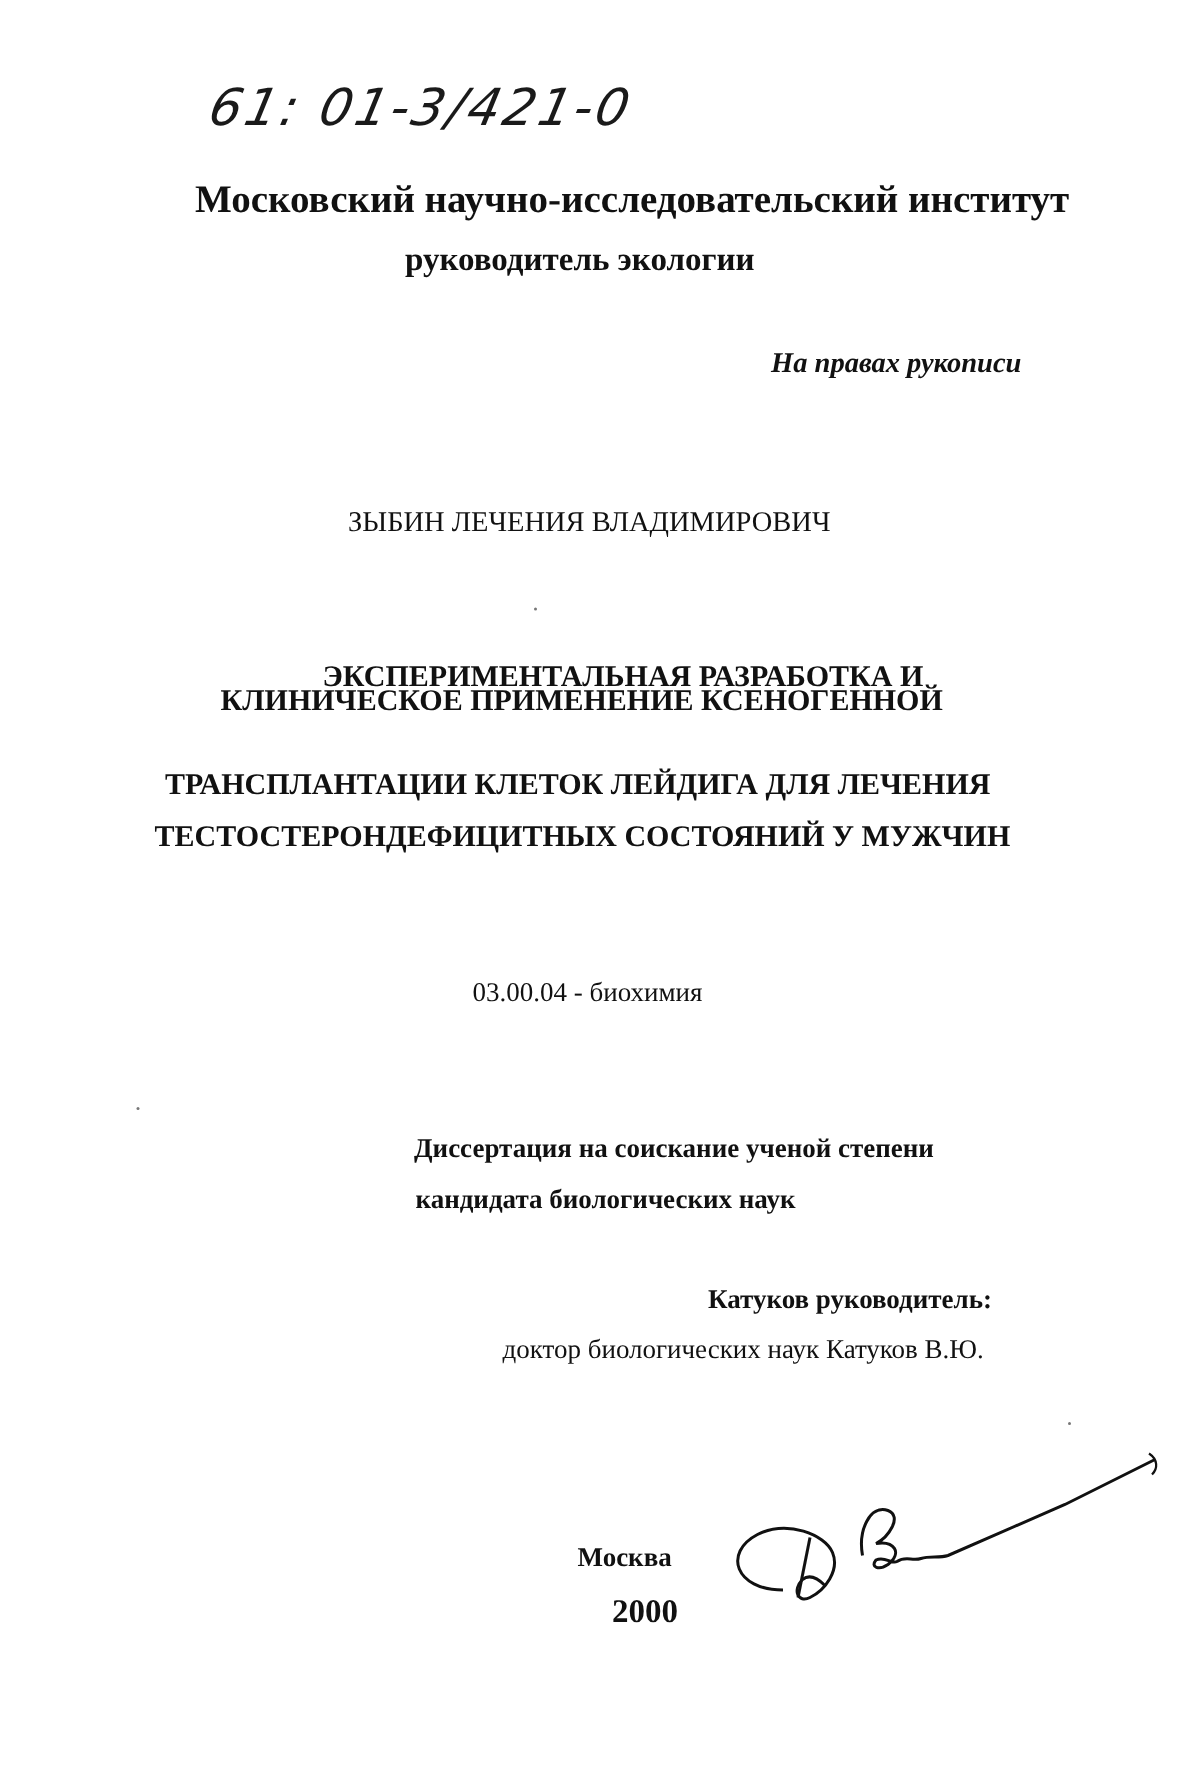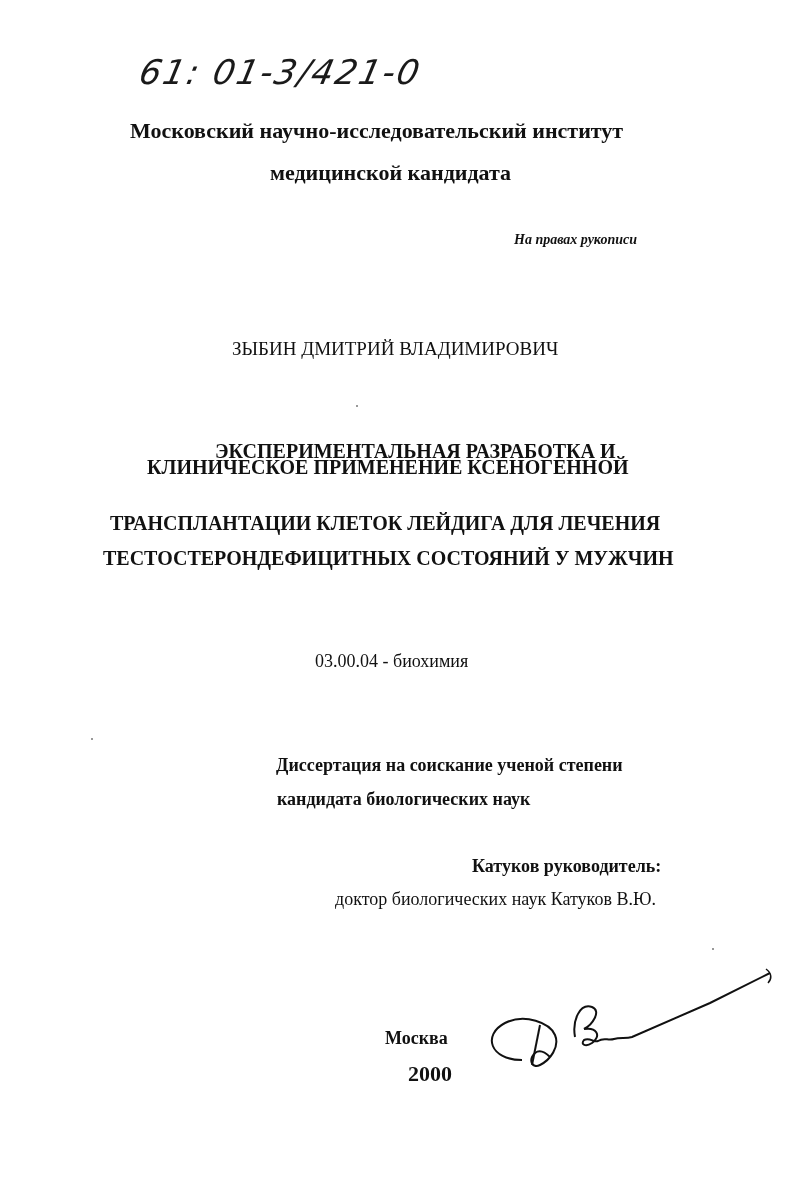--- a/index.html
+++ b/index.html
@@ -18,23 +18,23 @@
     .abs { position: absolute; white-space: nowrap; }
     .bold { font-weight: bold; }
     .handwritten {
       font-family: "DejaVu Sans", sans-serif;
       font-style: italic;
       font-size: 34px;
       letter-spacing: 2px;
       color: #1a1a1a;
       transform: skewX(-12deg);
     }
-    .line-institute { left: 130px; top: 118px; font-size: 22px; }
+    .line-institute { left: 130px; top: 118px; font-size: 26px; }
     .line-institute2 { left: 270px; top: 160px; font-size: 22px; }
-    .rights { left: 514px; top: 232px; font-size: 14px; font-style: italic; font-weight: bold; }
+    .rights { left: 514px; top: 232px; font-size: 19px; font-style: italic; font-weight: bold; }
     .author { left: 232px; top: 338px; font-size: 19px; }
     .title-line { font-size: 20px; font-weight: bold; }
     .t1 { left: 215px; top: 440px; text-align: center; }
     .t2 { left: 147px; top: 456px; }
     .t3 { left: 110px; top: 512px; }
     .t4 { left: 103px; top: 547px; }
     .specialty { left: 315px; top: 651px; font-size: 18px; font-weight: normal; }
     .degree1 { left: 228px; top: 755px; font-size: 18px; font-weight: bold; margin-left: 48px; }
     .degree2 { left: 277px; top: 789px; font-size: 18px; font-weight: bold; text-align: right; }
     .advisor-label { left: 472px; top: 856px; font-size: 18px; font-weight: bold; }
@@ -43,25 +43,25 @@
     .year { left: 408px; top: 1061px; font-size: 22px; font-weight: bold; }
     .signature { left: 480px; top: 965px; width: 300px; height: 110px; }
     .speck { position: absolute; width: 2px; height: 2px; background: #777; border-radius: 1px; }
   </style>
 </head>
 <body>
 
 <div class="abs handwritten" style="left:140px; top:52px;">61: 01-3/421-0</div>
 
 <div class="abs bold line-institute">Московский научно-исследовательский институт</div>
-<div class="abs bold line-institute2">медицинской кандидата</div>
+<div class="abs bold line-institute2">руководитель экологии</div>
 
 <div class="abs rights">На правах рукописи</div>
 
-<div class="abs author">ЗЫБИН ДМИТРИЙ ВЛАДИМИРОВИЧ</div>
+<div class="abs author">ЗЫБИН ЛЕЧЕНИЯ ВЛАДИМИРОВИЧ</div>
 
 <div>
   <div class="abs title-line t1">ЭКСПЕРИМЕНТАЛЬНАЯ РАЗРАБОТКА И</div>
   <div class="abs title-line t2">КЛИНИЧЕСКОЕ ПРИМЕНЕНИЕ КСЕНОГЕННОЙ</div>
   <div class="abs title-line t3">ТРАНСПЛАНТАЦИИ КЛЕТОК ЛЕЙДИГА ДЛЯ ЛЕЧЕНИЯ</div>
   <div class="abs title-line t4">ТЕСТОСТЕРОНДЕФИЦИТНЫХ СОСТОЯНИЙ У МУЖЧИН</div>
 </div>
 
 <div class="abs specialty">03.00.04  -  биохимия</div>
 

